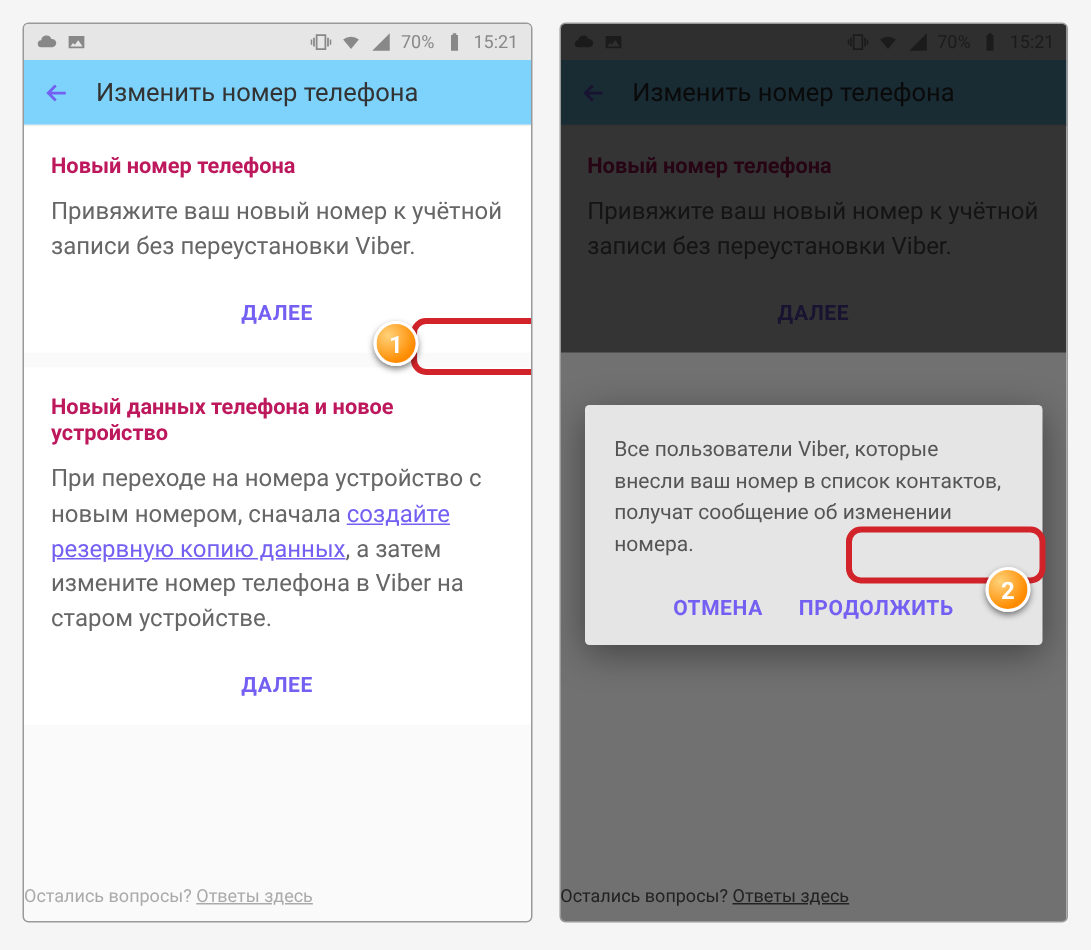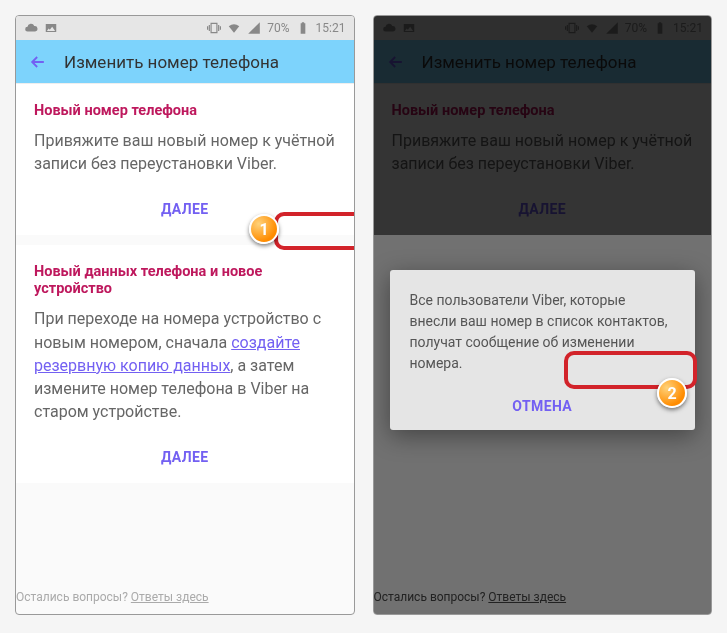--- a/index.html
+++ b/index.html
@@ -143,20 +143,21 @@
   <div class="footer">
     <span>Остались вопросы? </span><span class="u">Ответы здесь</span>
   </div>
 
   <div class="dim"></div>
 
   <div class="dialog">
     <p>Все пользователи Viber, которые внесли ваш номер в список контактов, получат сообщение об изменении номера.</p>
     <div class="btnrow">
       <button class="flatbtn">ОТМЕНА</button>
+      <button class="flatbtn">ПРОДОЛЖИТЬ</button>
     </div>
   </div>
 
   <div class="highlight2"></div>
 </div>
 
 </div>
 
 <div class="badge badge1">1</div>
 <div class="badge badge2">2</div>

